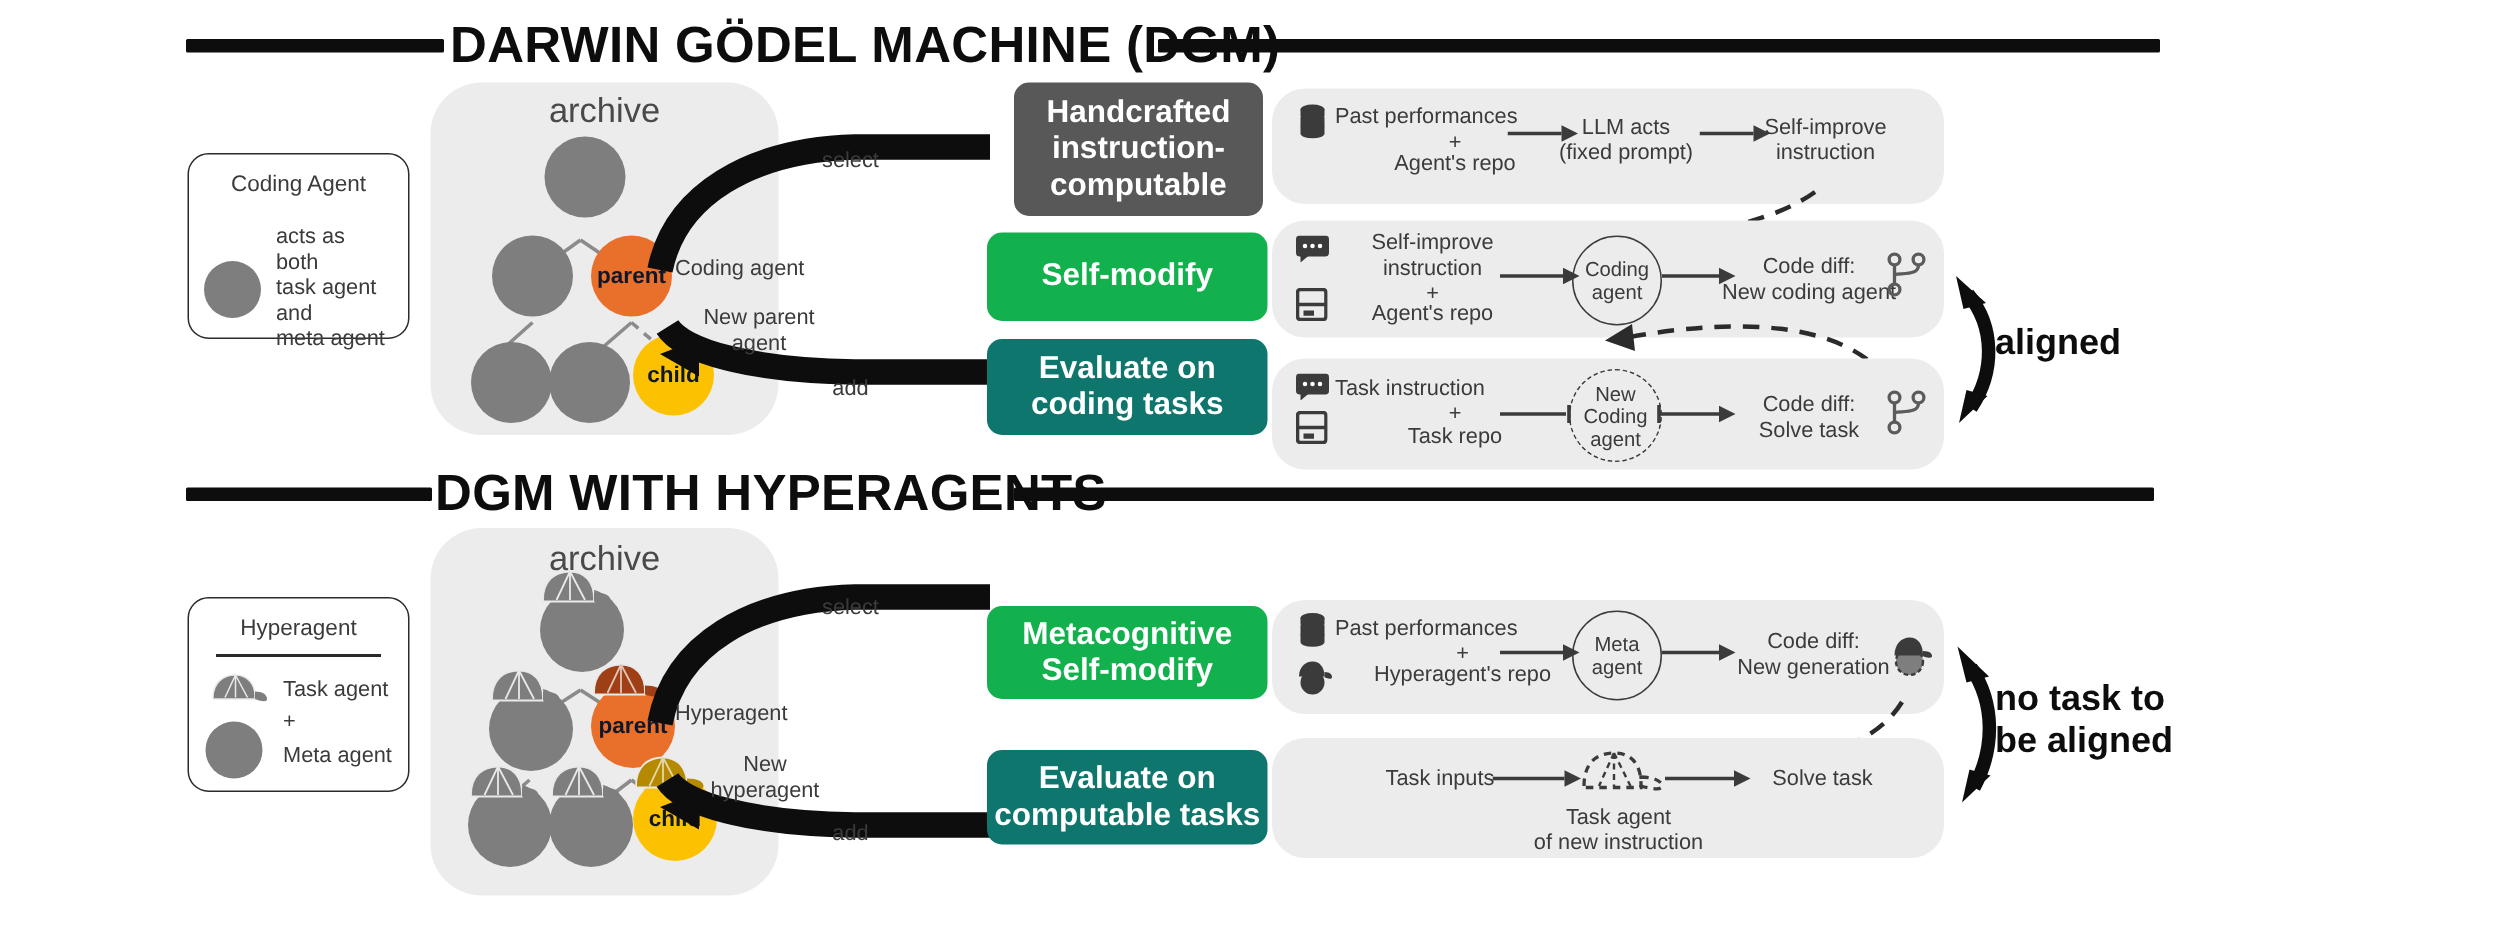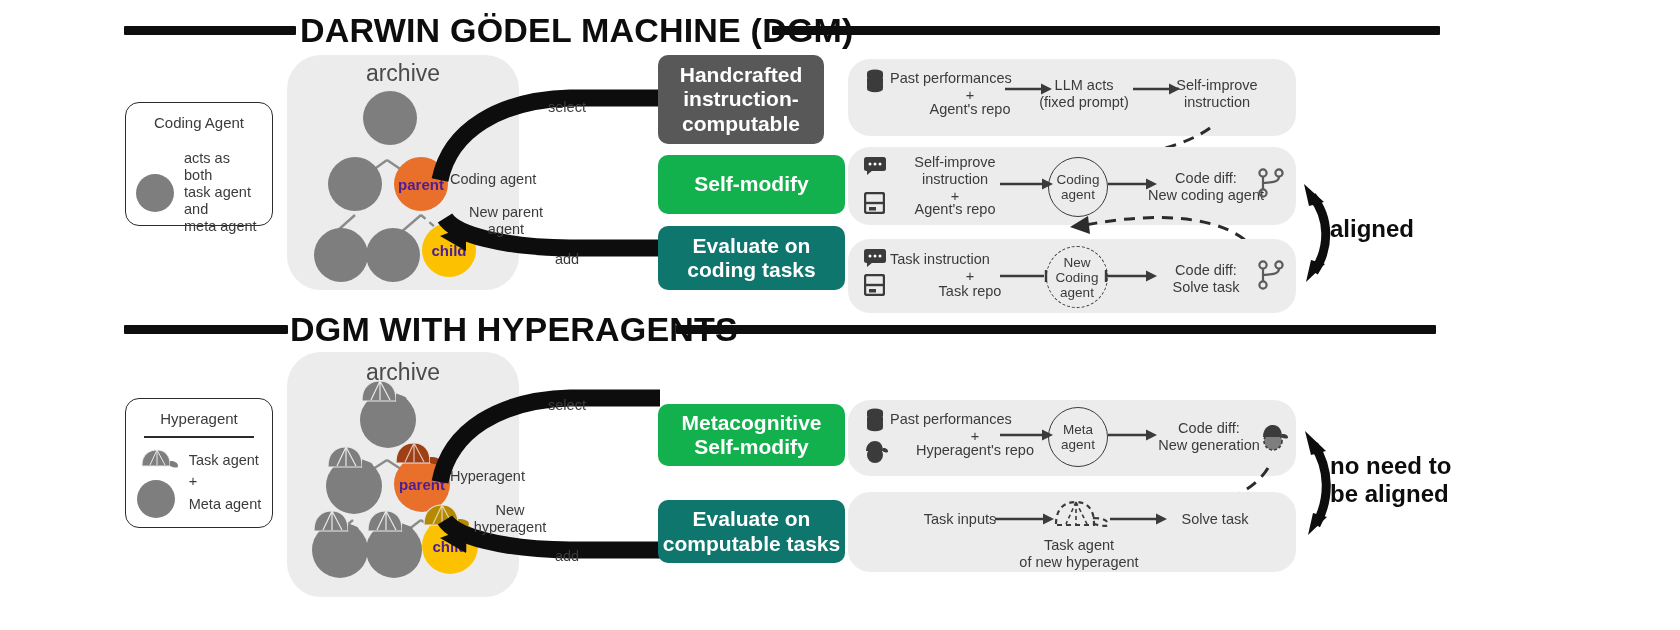--- a/index.html
+++ b/index.html
@@ -20,21 +20,21 @@
   .legend-body{display:flex;align-items:center;gap:10px;padding:0 10px;}
   .legend-txt{font-size:14.5px;line-height:17px;color:#3b3b3b;}
 
   
   .archive-bg{background:#ececec;border-radius:34px;}
   .archive-label{font-weight:normal;font-size:23px;color:#4a4a4a;}
 
   .node{border-radius:50%;background:#7e7e7e;position:absolute;}
   .node.parent{background:#e8702a;}
   .node.child{background:#fcc201;}
-  .node-label{position:absolute;width:100%;text-align:center;color:#4c1d95;
+  .node-label{position:absolute;width:100%;text-align:center;color:#0f172a;
               font-weight:bold;font-size:15px;top:50%;transform:translateY(-50%);}
 
   
   .cap{position:absolute;}
 
   
   .pbox{border-radius:10px;color:#fff;font-weight:bold;display:flex;
         align-items:center;justify-content:center;text-align:center;
         line-height:1.16;box-sizing:border-box;}
   .pbox.grey{background:#585858;}
@@ -102,21 +102,21 @@
   <polygon points="46,168 20,178 46,193" fill="#0d0d0d"></polygon>
 </svg>
 <div class="abs d-txt" style="left:512px;top:99px;width:110px;">select</div>
 <div class="abs d-txt" style="left:512px;top:251px;width:110px;">add</div>
 <div class="abs d-txt" style="left:450px;top:171px;width:130px;text-align:left;">Coding agent</div>
 <div class="abs d-txt wrap" style="left:452px;top:204px;width:108px;">
   <span>New parent</span><br>
   <span>agent</span>
 </div>
 
-<div class="abs pbox grey" style="left:658px;top:55px;width:166px;height:89px;font-size:21px;">
+<div class="abs pbox grey" style="left:676px;top:55px;width:166px;height:89px;font-size:21px;">
   <div>
     <span>Handcrafted</span><br>
     <span>instruction-</span><br>
     <span>computable</span>
   </div>
 </div>
 
 <div class="abs strip" style="left:848px;top:59px;width:448px;height:77px;"></div>
 <div class="abs" style="left:865px;top:69px;">
   <svg width="20" height="24" viewBox="0 0 20 24">
@@ -462,24 +462,24 @@
       <path d="M28,4 L18,26 M28,4 L28,26 M28,4 L39,26" stroke="#3b3b3b" stroke-width="1.6" stroke-dasharray="4 3" fill="none"></path>
     </svg>
 </div>
 <svg class="abs" style="left:1110px;top:512px;width:58px;height:14px;" viewBox="0 0 58 14">
     <line x1="0" y1="7" x2="46" y2="7" stroke="#3b3b3b" stroke-width="2.4"></line>
     <polygon points="46,1.5 57,7 46,12.5" fill="#3b3b3b"></polygon>
   </svg>
 <div class="abs d-txt" style="left:1160px;top:511px;width:110px;">Solve task</div>
 <div class="abs d-txt wrap" style="left:1000px;top:537px;width:158px;">
   <span>Task agent</span><br>
-  <span>of new hyperagent</span>
+  <span>of new instruction</span>
 </div>
 
 <svg class="abs" style="left:1300px;top:425px;width:40px;height:116px;" viewBox="0 0 40 116">
   <path d="M14,20 C30,44 30,74 16,100" fill="none" stroke="#0d0d0d" stroke-width="9"></path>
   <polygon points="5,6 26,26 11,30" fill="#0d0d0d"></polygon>
   <polygon points="8,110 27,92 13,88" fill="#0d0d0d"></polygon>
 </svg>
 <div class="abs align-txt" style="left:1330px;top:452px;width:180px;">
-  <span>no need to</span><br>
+  <span>no task to</span><br>
   <span>be aligned</span>
 </div>
 
 </body></html>

